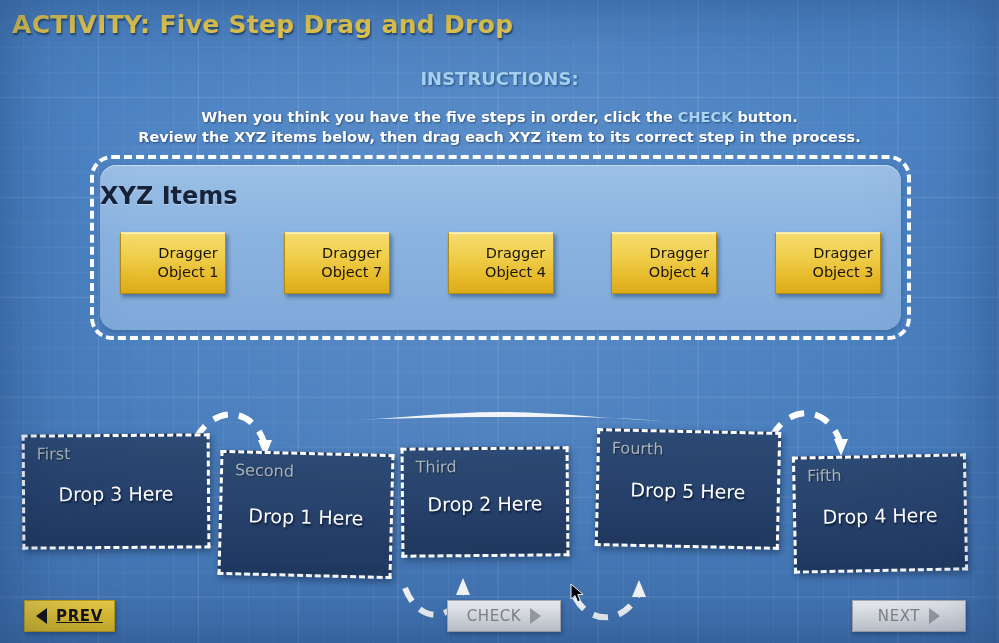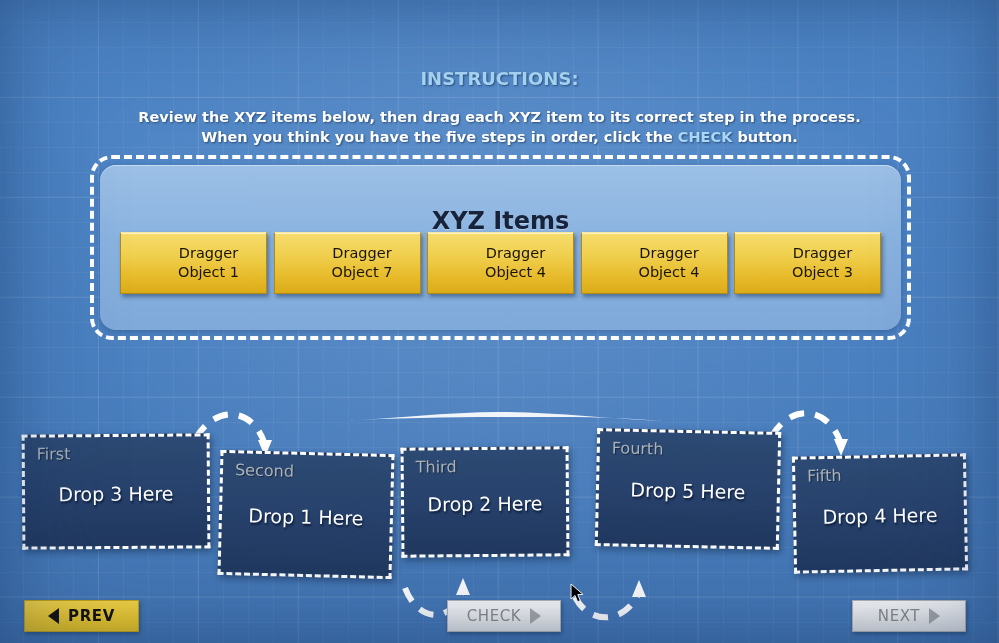--- a/index.html
+++ b/index.html
@@ -86,35 +86,33 @@
   .items-panel {
     width: 100%; height: 100%;
     border-radius: 16px;
     background: linear-gradient(to bottom, #9cc0e6 0%, #8ab3e0 45%, #7fa9d9 100%);
     box-shadow: inset 0 1px 0 rgba(255,255,255,0.45), 0 2px 6px rgba(15,40,80,0.25);
     position: relative;
   }
   .items-title {
     position: absolute;
     left: 0; right: 0; top: 17px;
-    text-align: center;
     font-size: 24px;
     font-weight: bold;
     color: #16233a;
     text-shadow: 0 1px 1px rgba(255,255,255,0.35);
-    margin-top: 25px;
   }
   .draggers {
     position: absolute;
     left: 20px; right: 20px; top: 67px;
     display: flex;
     justify-content: space-between;
   }
   .dragger {
-    width: 147px; height: 62px;
+    width: 106px; height: 62px;
     border: 1px solid #b08b14;
     border-top-color: #f7e79b;
     background: linear-gradient(to bottom, #f6dc6f 0%, #f0cf4d 38%, #e7bb2c 72%, #dcab18 100%);
     box-shadow: 2px 3px 4px rgba(12,32,62,0.42), inset 0 1px 0 rgba(255,255,255,0.65);
     display: flex;
     flex-direction: column;
     align-items: center;
     justify-content: center;
     color: #1a1405;
     font-size: 14.5px;
@@ -185,25 +183,26 @@
     justify-content: center;
     gap: 9px;
     font-size: 15px;
     letter-spacing: 0.6px;
     border: 1px solid #b5b5b5;
     box-shadow: 1px 2px 4px rgba(10,28,56,0.4);
     cursor: pointer;
     user-select: none;
   }
   .btn-prev {
-    left: 24px; top: 600px; width: 115px;
+    left: 24px; top: 600px; width: 91px;
     background: linear-gradient(to bottom, #f8d745 0%, #f3cd2c 50%, #edc51e 100%);
     border-color: #c9a513;
     color: #14100a;
     font-weight: bold;
+    text-decoration: underline;
   }
   .btn-check {
     left: 447px; top: 600px; width: 114px;
     background: linear-gradient(to bottom, #fbfbfb 0%, #eeeeee 55%, #e3e3e3 100%);
     color: #8d8d8d;
   }
   .btn-next {
     left: 852px; top: 600px; width: 114px;
     background: linear-gradient(to bottom, #fbfbfb 0%, #eeeeee 55%, #e3e3e3 100%);
     color: #8d8d8d;
@@ -221,25 +220,26 @@
     border-left: 11px solid #a8a8a8;
   }
 
   .cursor-ptr { position: absolute; left: 570px; top: 583px; pointer-events: none; }
 </style>
 </head>
 <body>
 
 <div id="stage">
 
+  <div class="activity-title">ACTIVITY: Five Step Drag and Drop</div>
 
   <div class="instructions">
     <span class="ins-head">INSTRUCTIONS:</span>
+    <span class="ins-line"><span>When you think you have the five steps in order, click the </span><span class="kw-check">CHECK</span><span> button.</span></span>
     <span class="ins-line">Review the XYZ items below, then drag each XYZ item to its correct step in the process.</span>
-    <span class="ins-line"><span>When you think you have the five steps in order, click the </span><span class="kw-check">CHECK</span><span> button.</span></span>
   </div>
 
   <div class="items-outer">
     <div class="items-panel">
       <div class="items-title">XYZ Items</div>
       <div class="draggers">
         <div class="dragger">
           <span>Dragger</span>
           <span>Object 1</span>
         </div>

